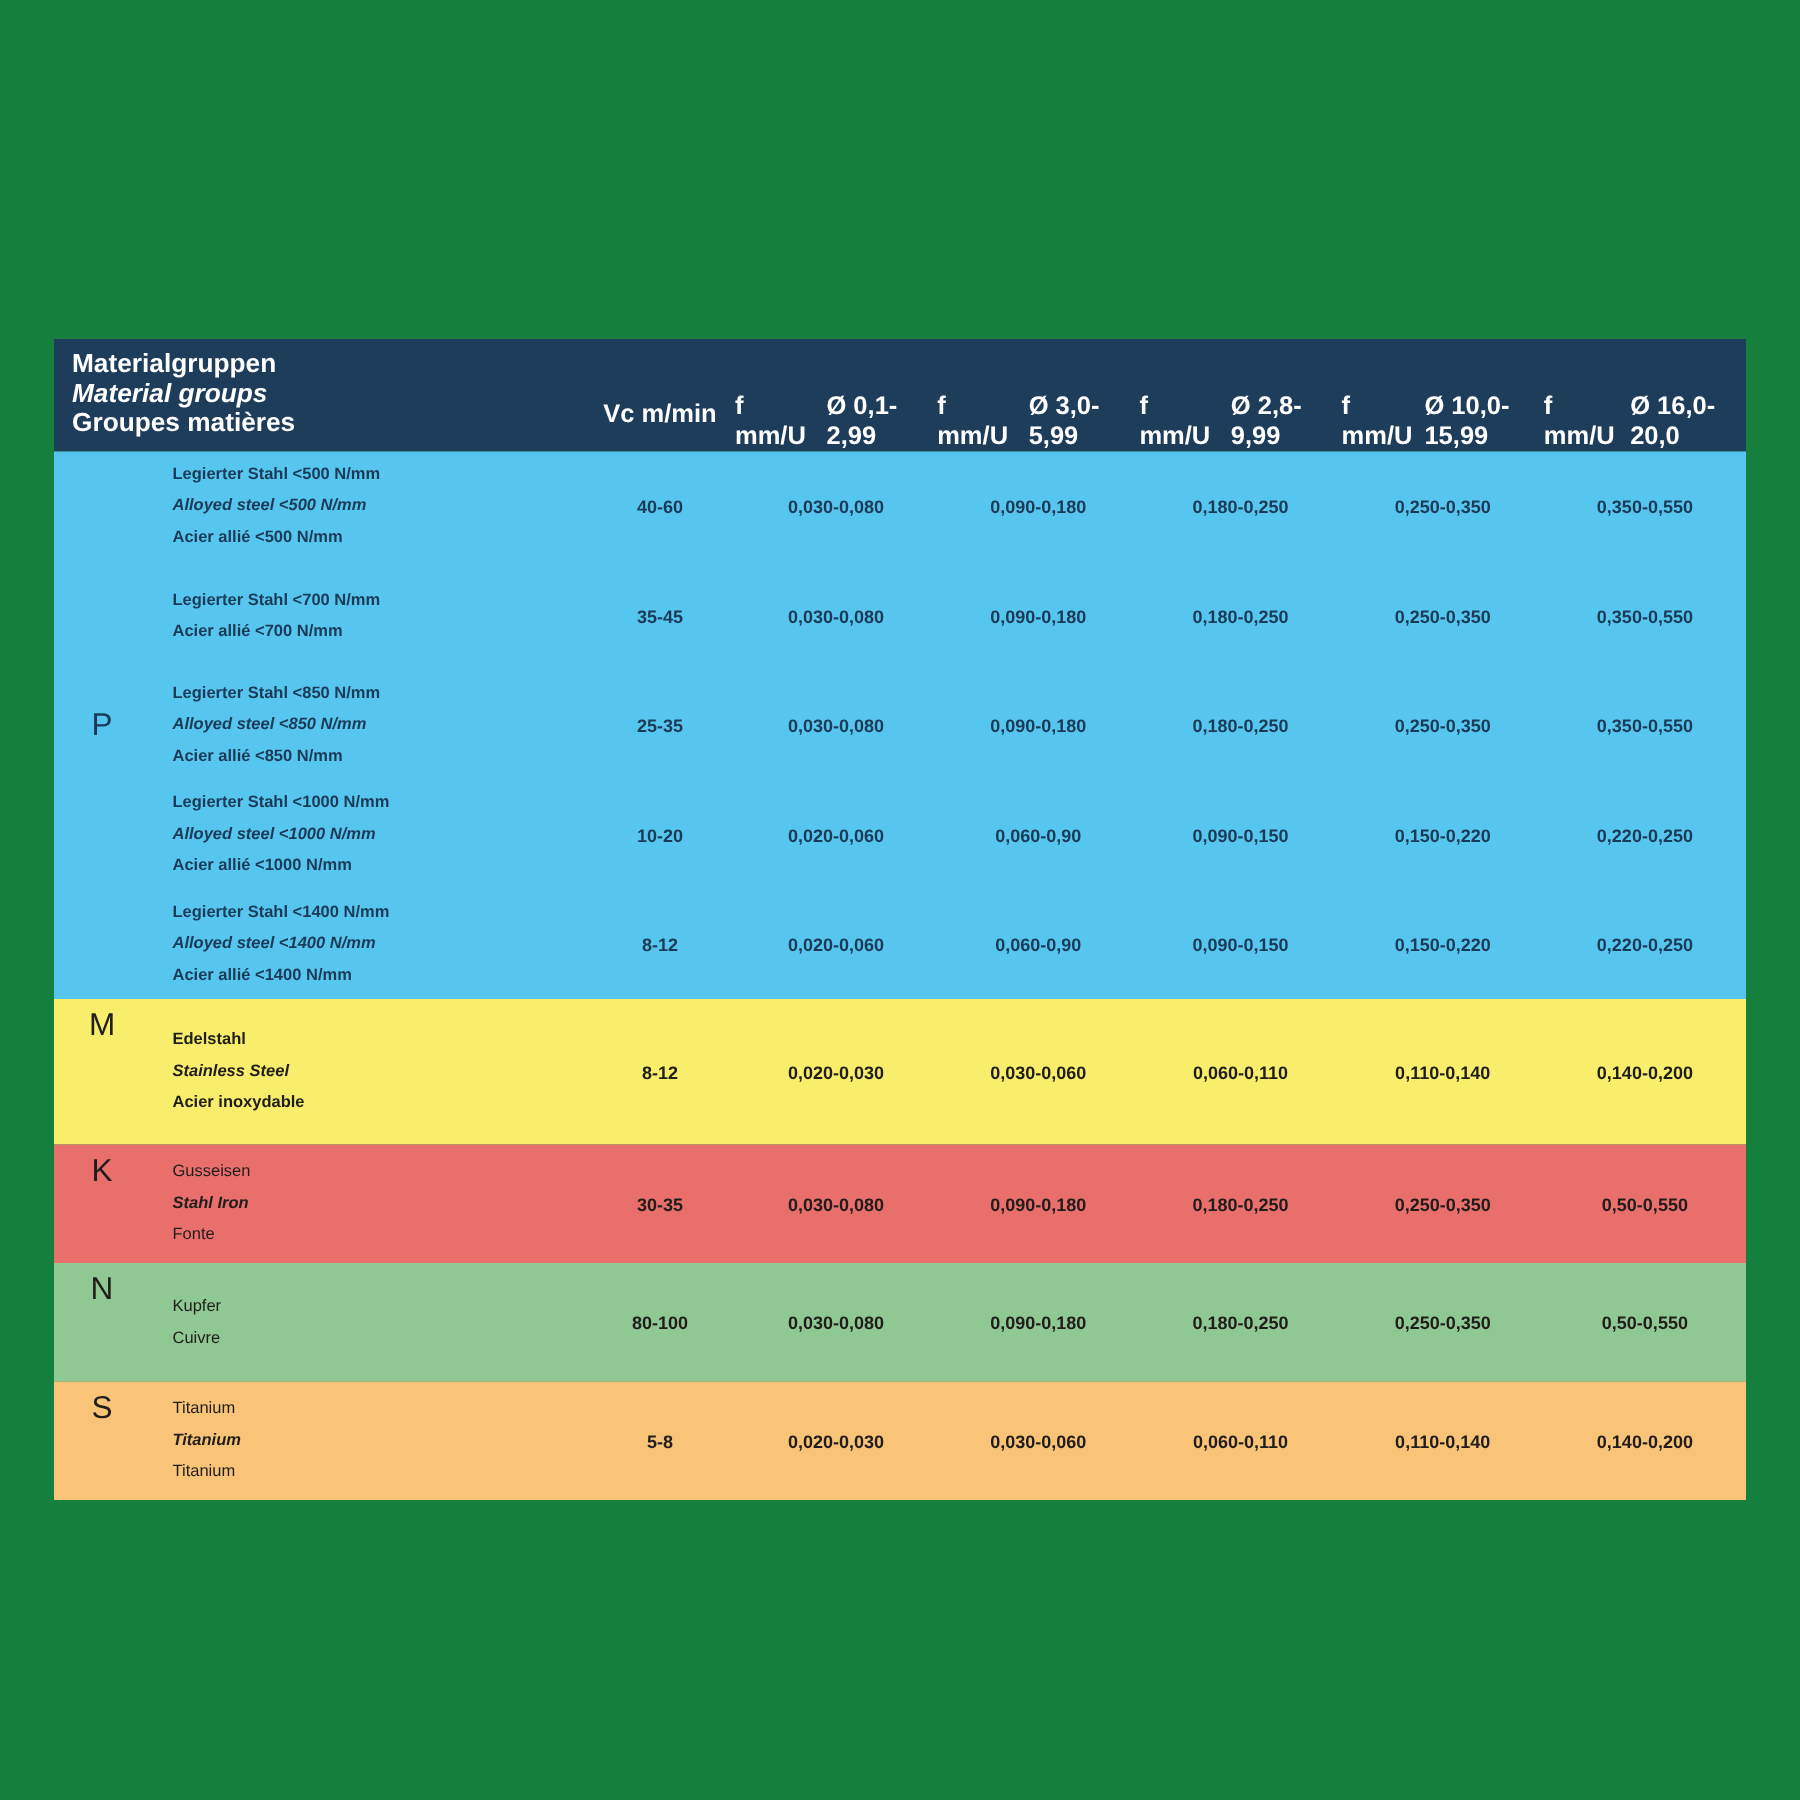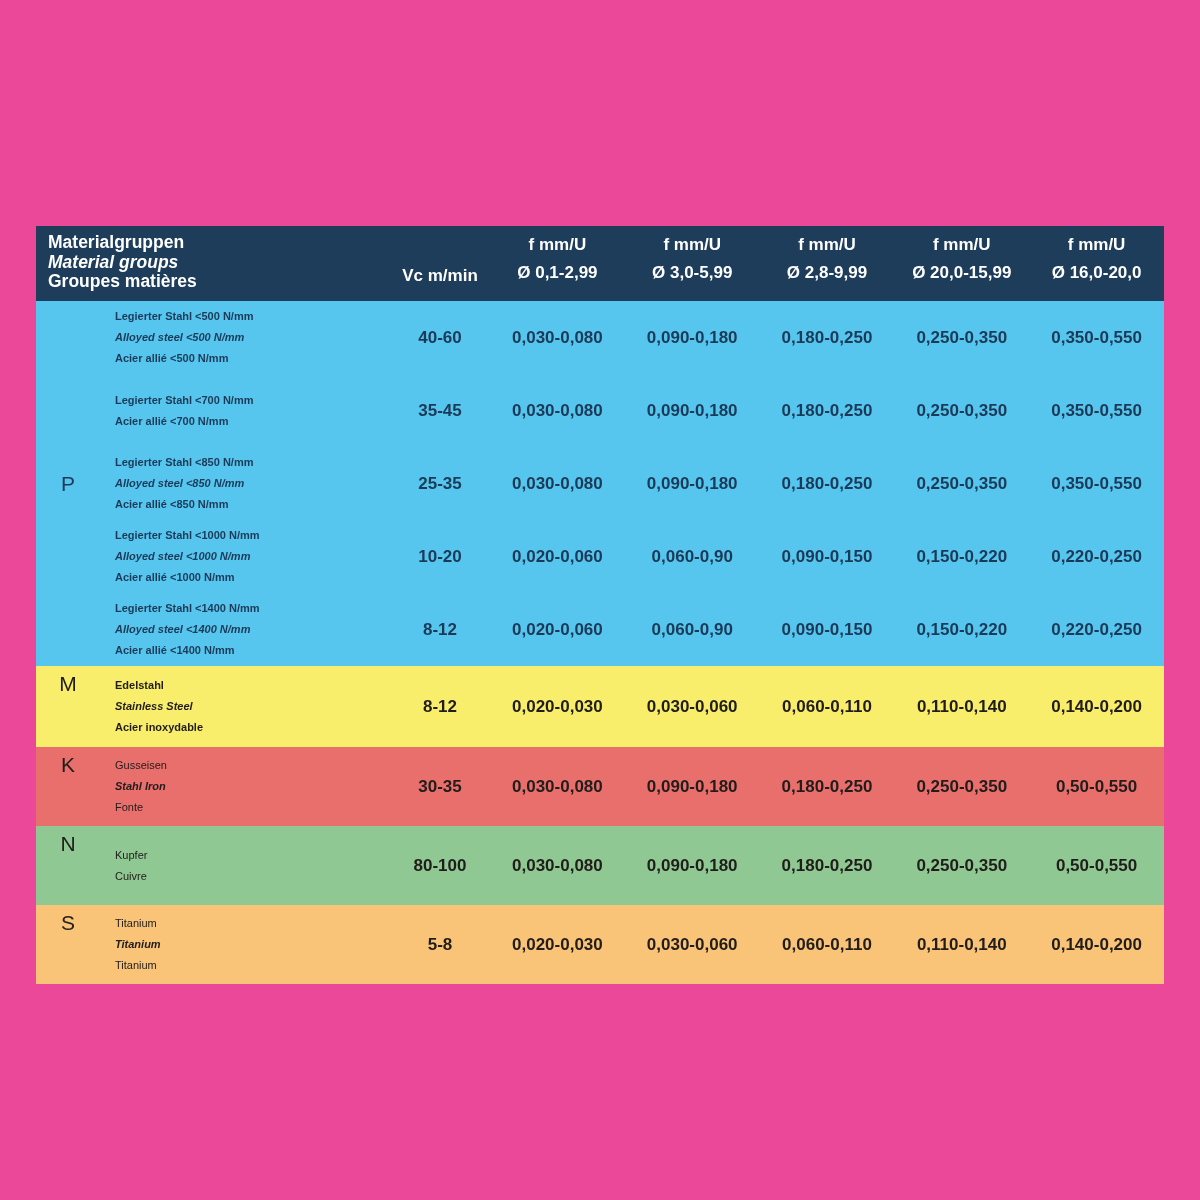--- a/index.html
+++ b/index.html
@@ -1,19 +1,19 @@
 <!DOCTYPE html>
 <html><head>
 <meta charset="utf-8">
 <style>
   html,body{margin:0;padding:0;}
   .page{
     position:relative;
     width:1200px;height:1200px;
-    background:#ec4899;
+    background:#15803d;
     font-family:"Liberation Sans", sans-serif;
     overflow:hidden;
   }
   .table{
     position:absolute;
     left:36px;top:226px;
     width:1128px;
   }
   
   .thead{
@@ -34,22 +34,21 @@
     align-self:end;
     padding-bottom:15px;
     text-align:center;
     font-size:17px;
     font-weight:700;
     line-height:20px;
   }
   .th-f{
     padding-top:9px;
     display:flex;
-    flex-direction:column;
-    align-items:center;
+    align-items:flex-end;
     gap:8px;
     font-size:17px;
     font-weight:700;
     line-height:20px;
   }
   
   .section{display:flex;}
   .sec-p{background:#56c6ef;color:#1b3a57;}
   .sec-m{background:#f9ee6c;color:#201d1a;}
   .sec-k{background:#e96f6d;color:#201d1a;}
@@ -66,33 +65,33 @@
   .section.multi{align-items:center;}
   .section.single .letter{align-self:flex-start;padding-top:7px;}
   .sec-m .letter{padding-top:6px;}
   .rows{flex:1;}
   .row{
     display:grid;
     grid-template-columns:290px 100px repeat(5,1fr);
     align-items:center;
   }
   .sec-p .row{height:73px;}
-  .sec-m .row{height:81px;}
+  .sec-m .row{height:97px;}
   .sec-k .row,.sec-n .row,.sec-s .row{height:79px;}
   .label-cell{
     padding-left:15px;
     font-size:11px;
     line-height:21px;
     font-weight:700;
   }
   .label-cell .l2{font-style:italic;}
   .light-labels .l1,.light-labels .l3{font-weight:400;}
   .vc-cell,.f-cell{
     text-align:center;
-    font-size:17px;
+    font-size:12px;
     font-weight:700;
   }
   
   .section.single .letter{margin-top:0;}
   .sec-m .letter{padding-top:6px;}
   .sec-k .letter,.sec-n .letter,.sec-s .letter{padding-top:8px;}
 </style>
 </head>
 <body>
 
@@ -113,21 +112,21 @@
       <div class="th-f">
         <span>f mm/U</span>
         <span>Ø 3,0-5,99</span>
       </div>
       <div class="th-f">
         <span>f mm/U</span>
         <span>Ø 2,8-9,99</span>
       </div>
       <div class="th-f">
         <span>f mm/U</span>
-        <span>Ø 20,0-15,99</span>
+        <span>Ø 10,0-15,99</span>
       </div>
       <div class="th-f">
         <span>f mm/U</span>
         <span>Ø 16,0-20,0</span>
       </div>
     </div>
 
     <div class="section multi sec-p">
       <div class="letter">P</div>
       <div class="rows">

